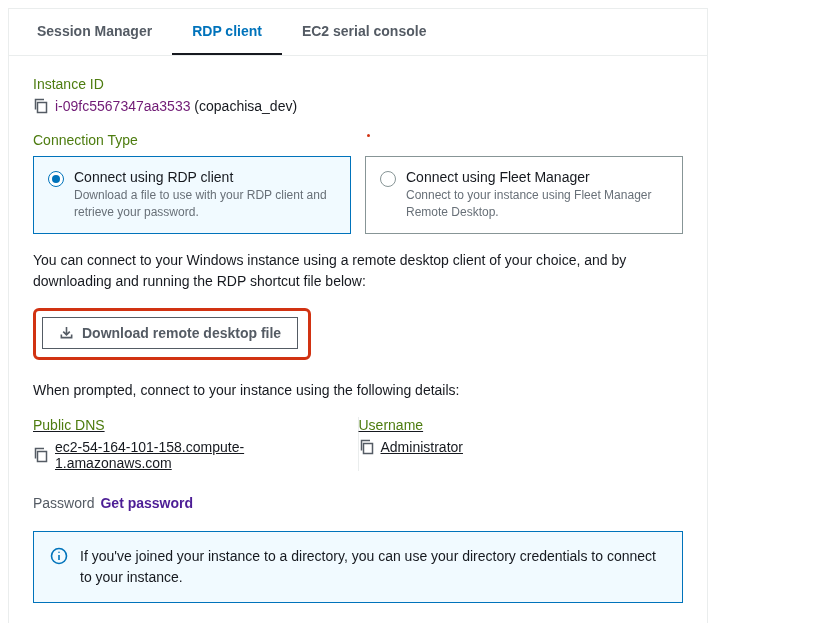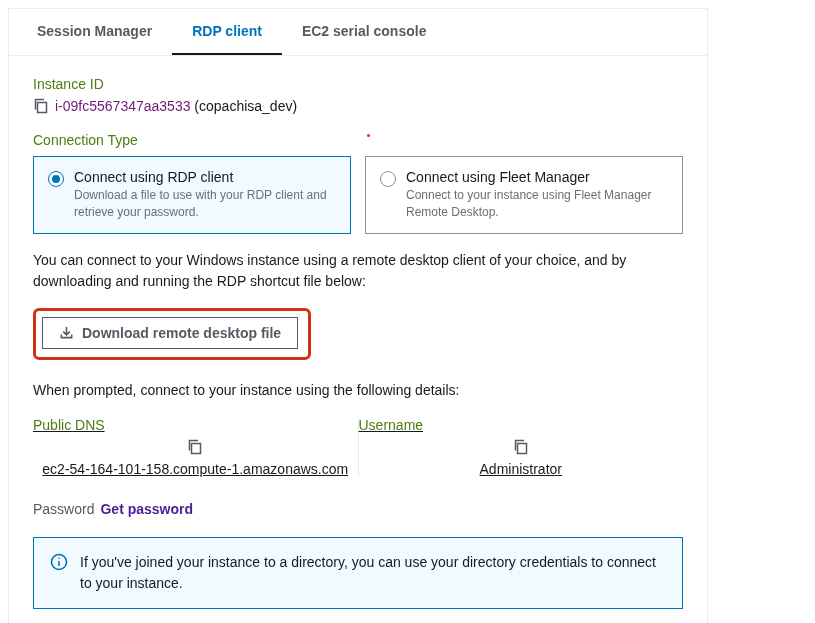--- a/index.html
+++ b/index.html
@@ -144,21 +144,20 @@
       flex: 1;
     }
     .details-col + .details-col {
       border-left: 1px solid #eaeded;
     }
     .detail-value {
       display: flex;
       align-items: center;
       gap: 6px;
       margin-top: 6px;
-      flex-direction: column;
     }
     .password-row {
       display: flex;
       align-items: center;
       gap: 6px;
       margin-bottom: 20px;
     }
     .password-label {
       color: #545b64;
     }

